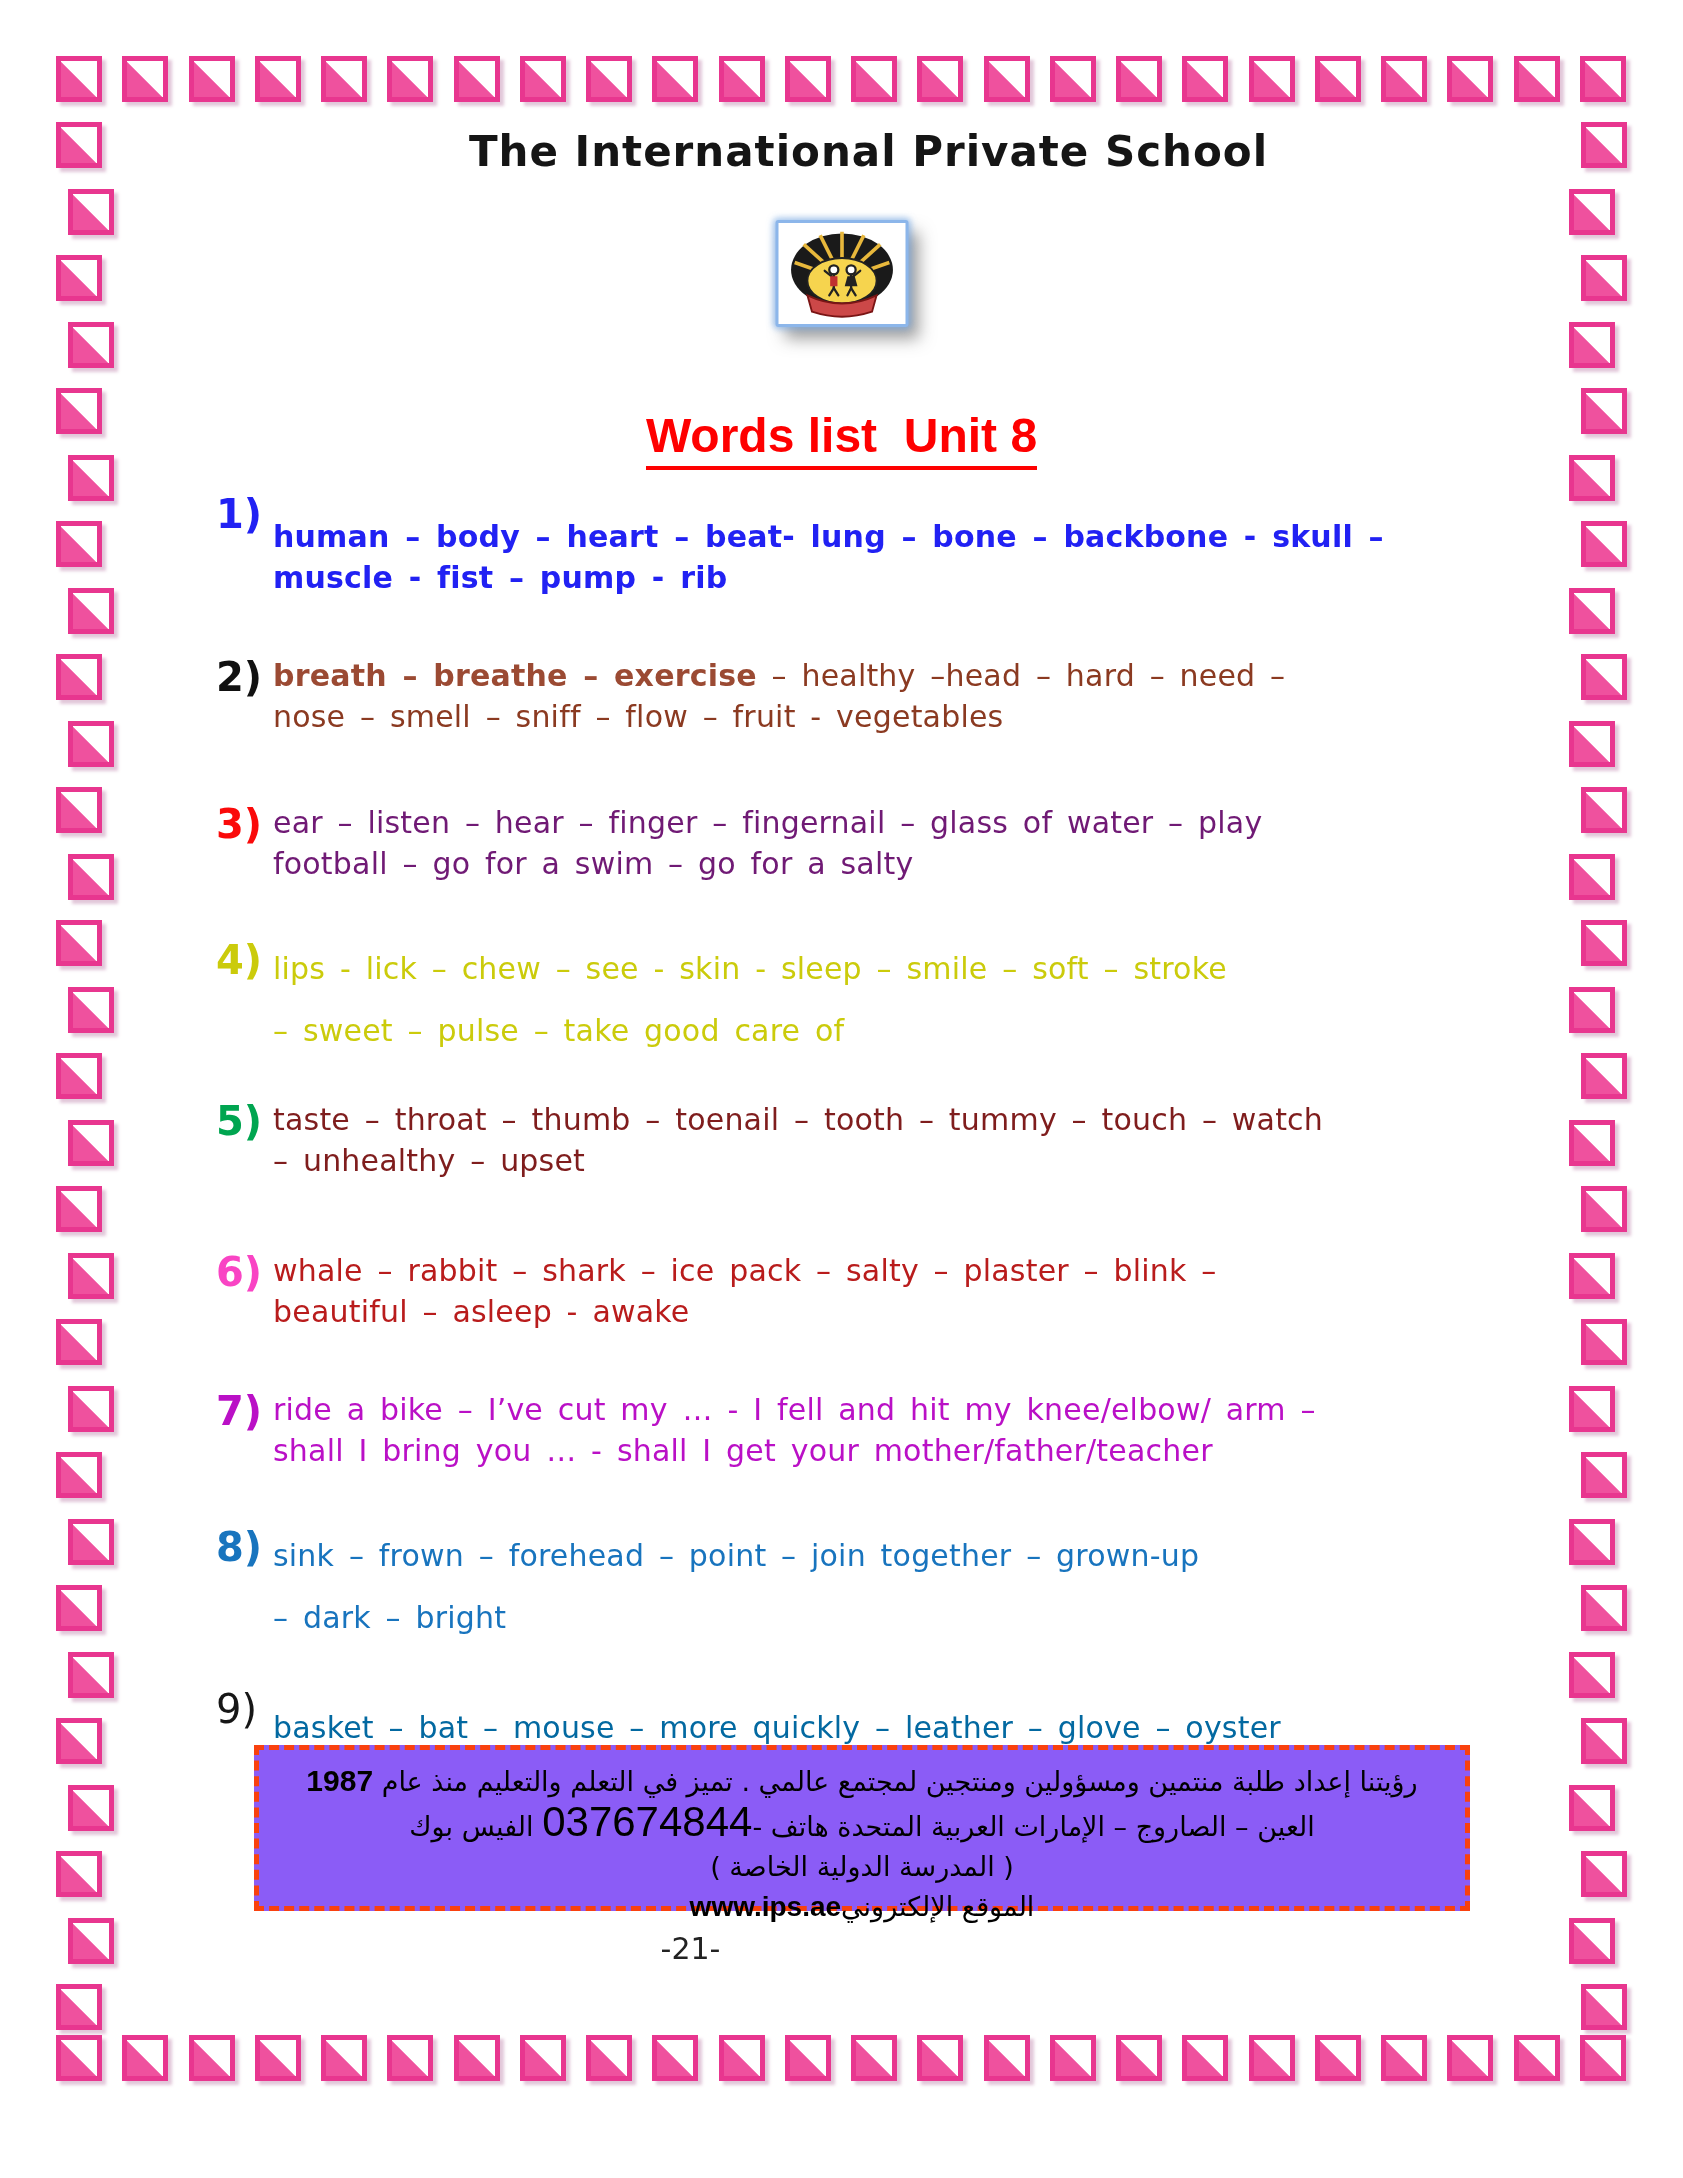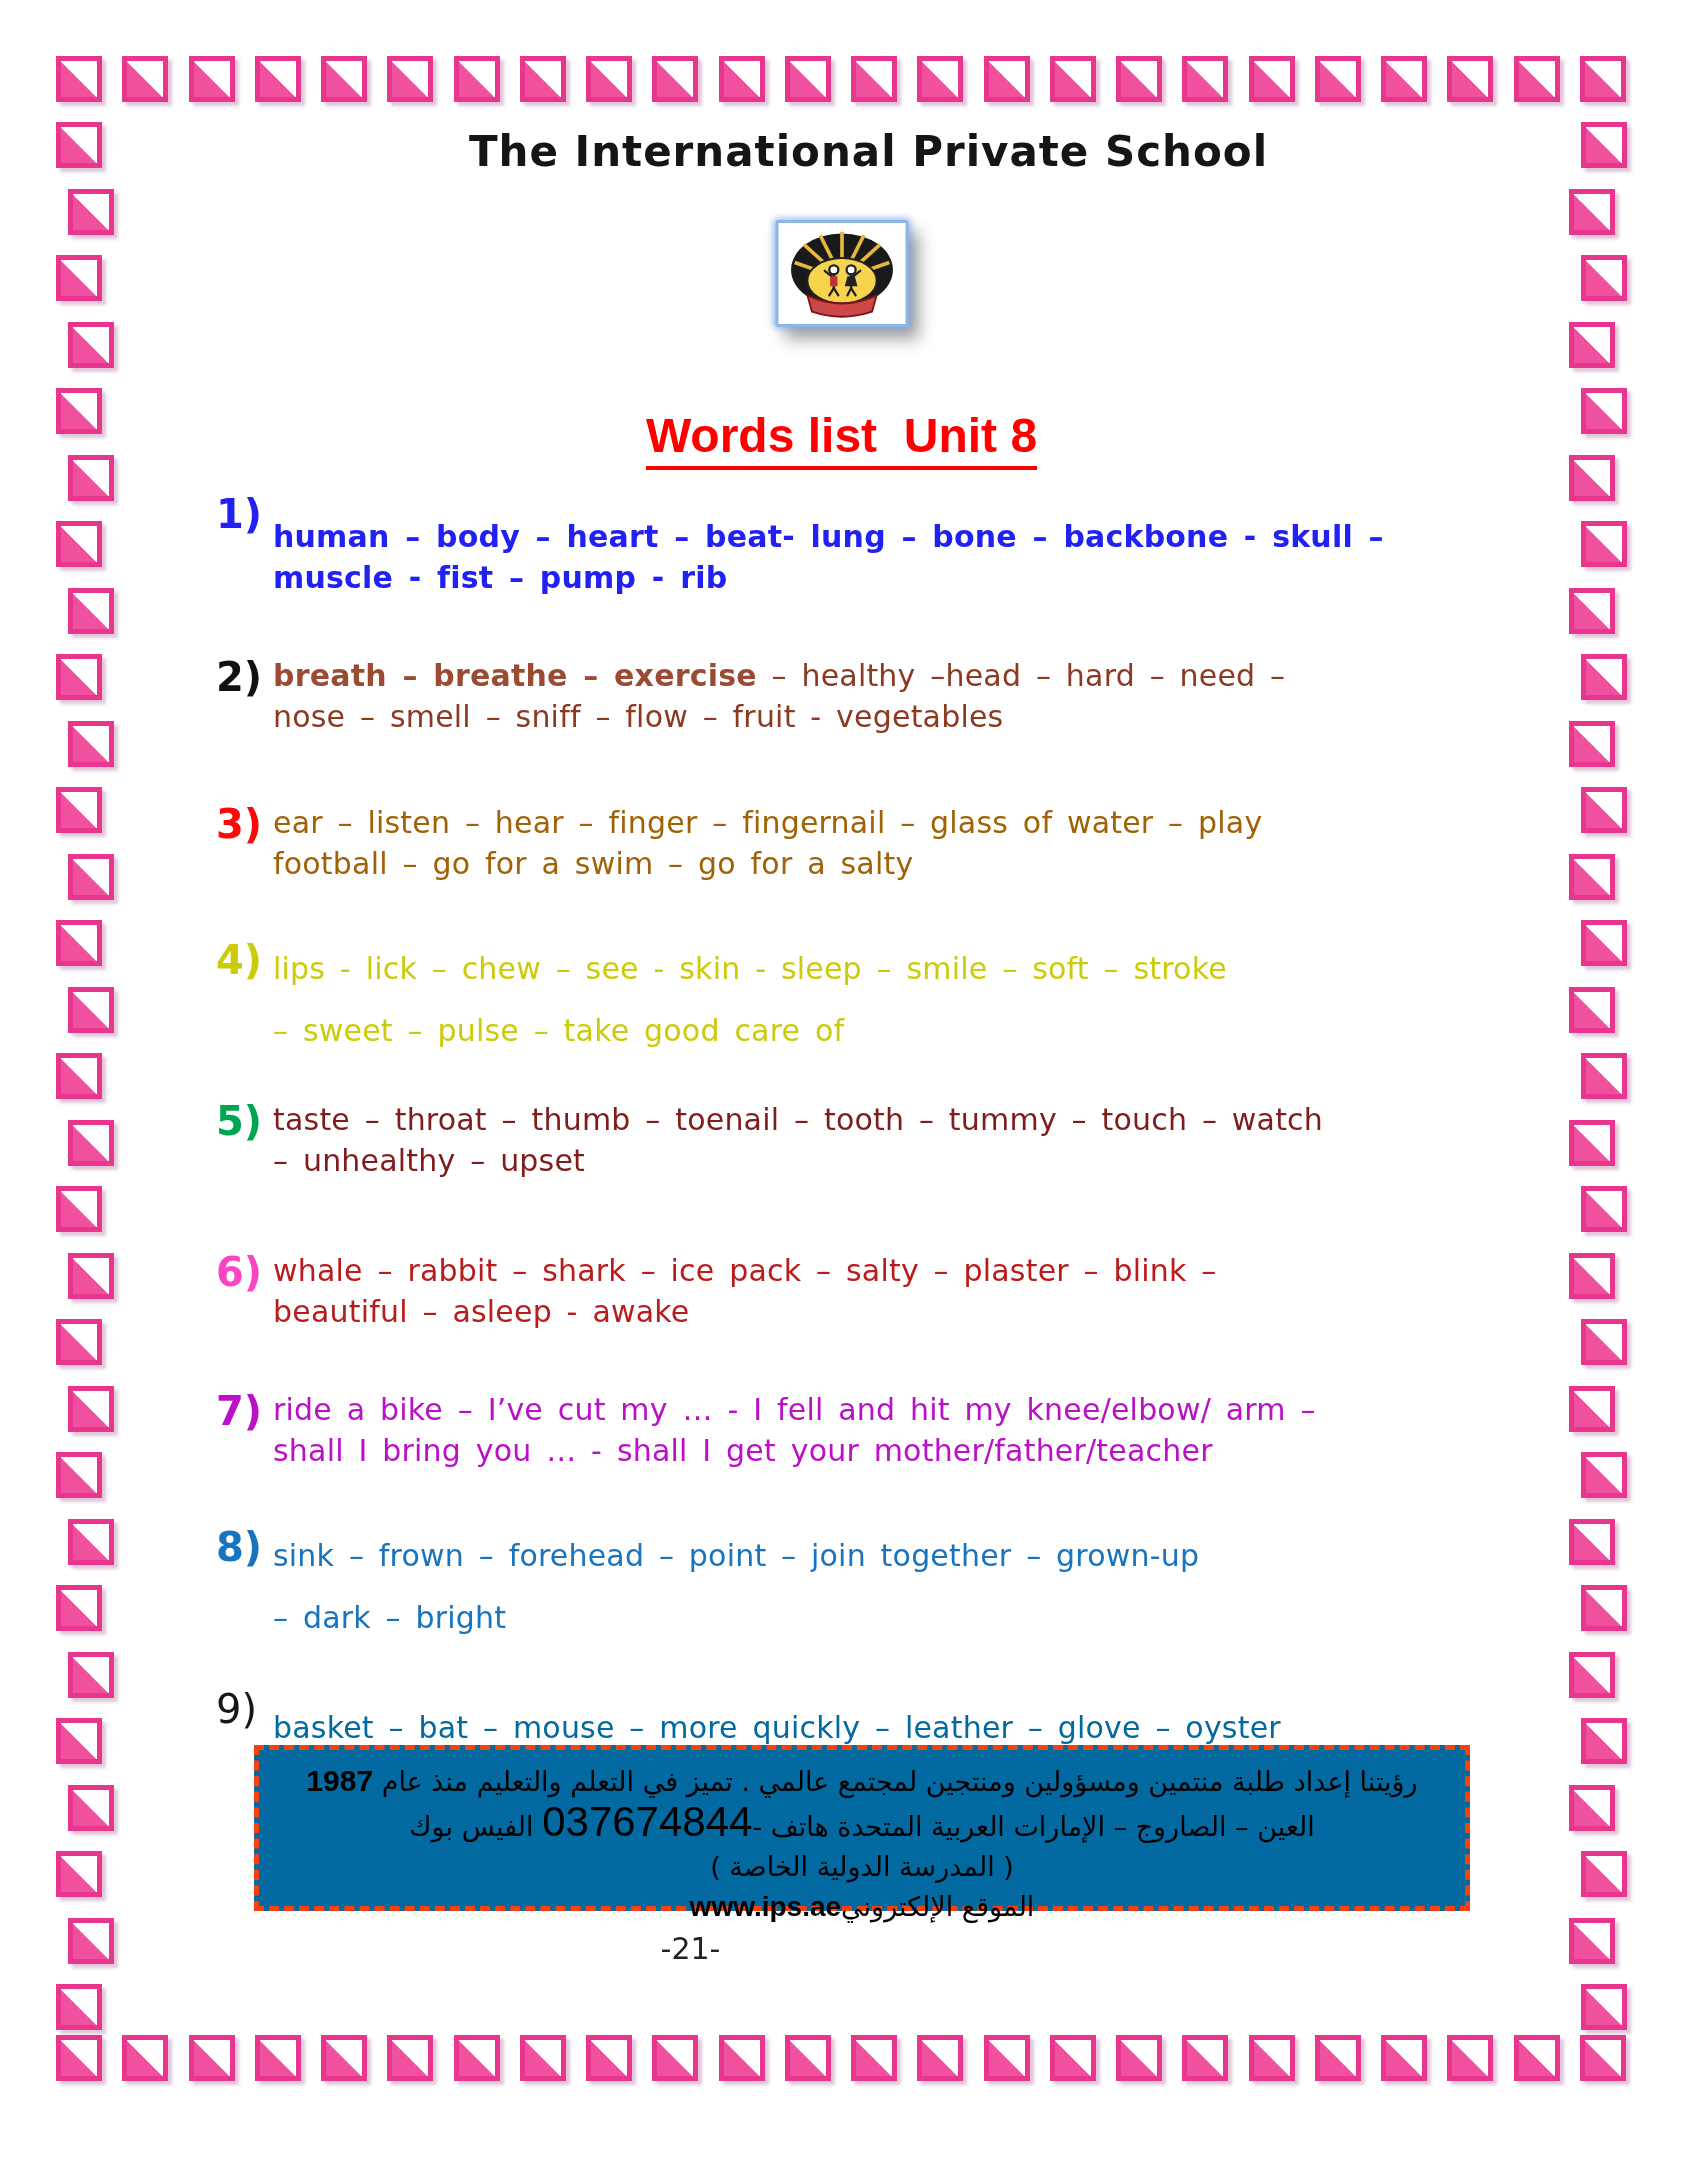--- a/index.html
+++ b/index.html
@@ -45,21 +45,21 @@
   .item:nth-of-type(4){margin-top:54px;}
   .item:nth-of-type(5){margin-top:37px;}
   .item:nth-of-type(6){margin-top:69px;}
   .item:nth-of-type(7){margin-top:57px;}
   .item:nth-of-type(8){margin-top:54px;}
   .item:nth-of-type(9){margin-top:38px;}
   .item:nth-of-type(9) .num{font-weight:400;}
 
   
   .info-box{position:absolute;left:254px;top:1745px;width:1216px;height:166px;
-      border:5px dashed #F9410E;background:#0369a1;box-sizing:border-box;
+      border:5px dashed #F9410E;background:#8b5cf6;box-sizing:border-box;
       direction:rtl;text-align:center;padding:10px 30px;font-size:27px;color:#000;}
   .info-box .row{margin:2px 0;line-height:38px;}
   .b-year{font-family:"Liberation Sans",sans-serif;font-weight:bold;font-size:30px;}
   .b-phone{font-family:"Liberation Sans",sans-serif;font-weight:normal;font-size:42px;letter-spacing:1px;}
   .b-url{font-family:"Liberation Sans",sans-serif;font-weight:bold;font-size:28px;}
 
   .page-num{position:absolute;left:0;top:1931px;width:1381px;text-align:center;
       font-size:30px;color:#222;}
 </style>
 </head>
@@ -232,21 +232,21 @@
     <li class="item">
       <span class="num" style="color: rgb(17, 17, 17);">2)</span>
       <span class="text" style="color: rgb(139, 58, 33);">
         <span class="outlined" style="color: rgb(155, 74, 51);">breath – breathe – exercise</span><span> – healthy –head – hard – need –</span><br>
         <span>nose – smell – sniff – flow – fruit  - vegetables</span>
       </span>
     </li>
 
     <li class="item">
       <span class="num" style="color: rgb(250, 10, 10);">3)</span>
-      <span class="text" style="color: #a16207;">
+      <span class="text" style="color: #701a75;">
         <span>ear – listen – hear – finger – fingernail – glass of water – play</span><br>
         <span>football – go for a swim – go for a salty</span>
       </span>
     </li>
 
     <li class="item spread">
       <span class="num" style="color: rgb(203, 203, 11);">4)</span>
       <span class="text" style="color: rgb(203, 203, 11);">
         <span>lips - lick – chew – see - skin - sleep – smile – soft – stroke</span><br>
         <span>– sweet – pulse – take good care of</span>

